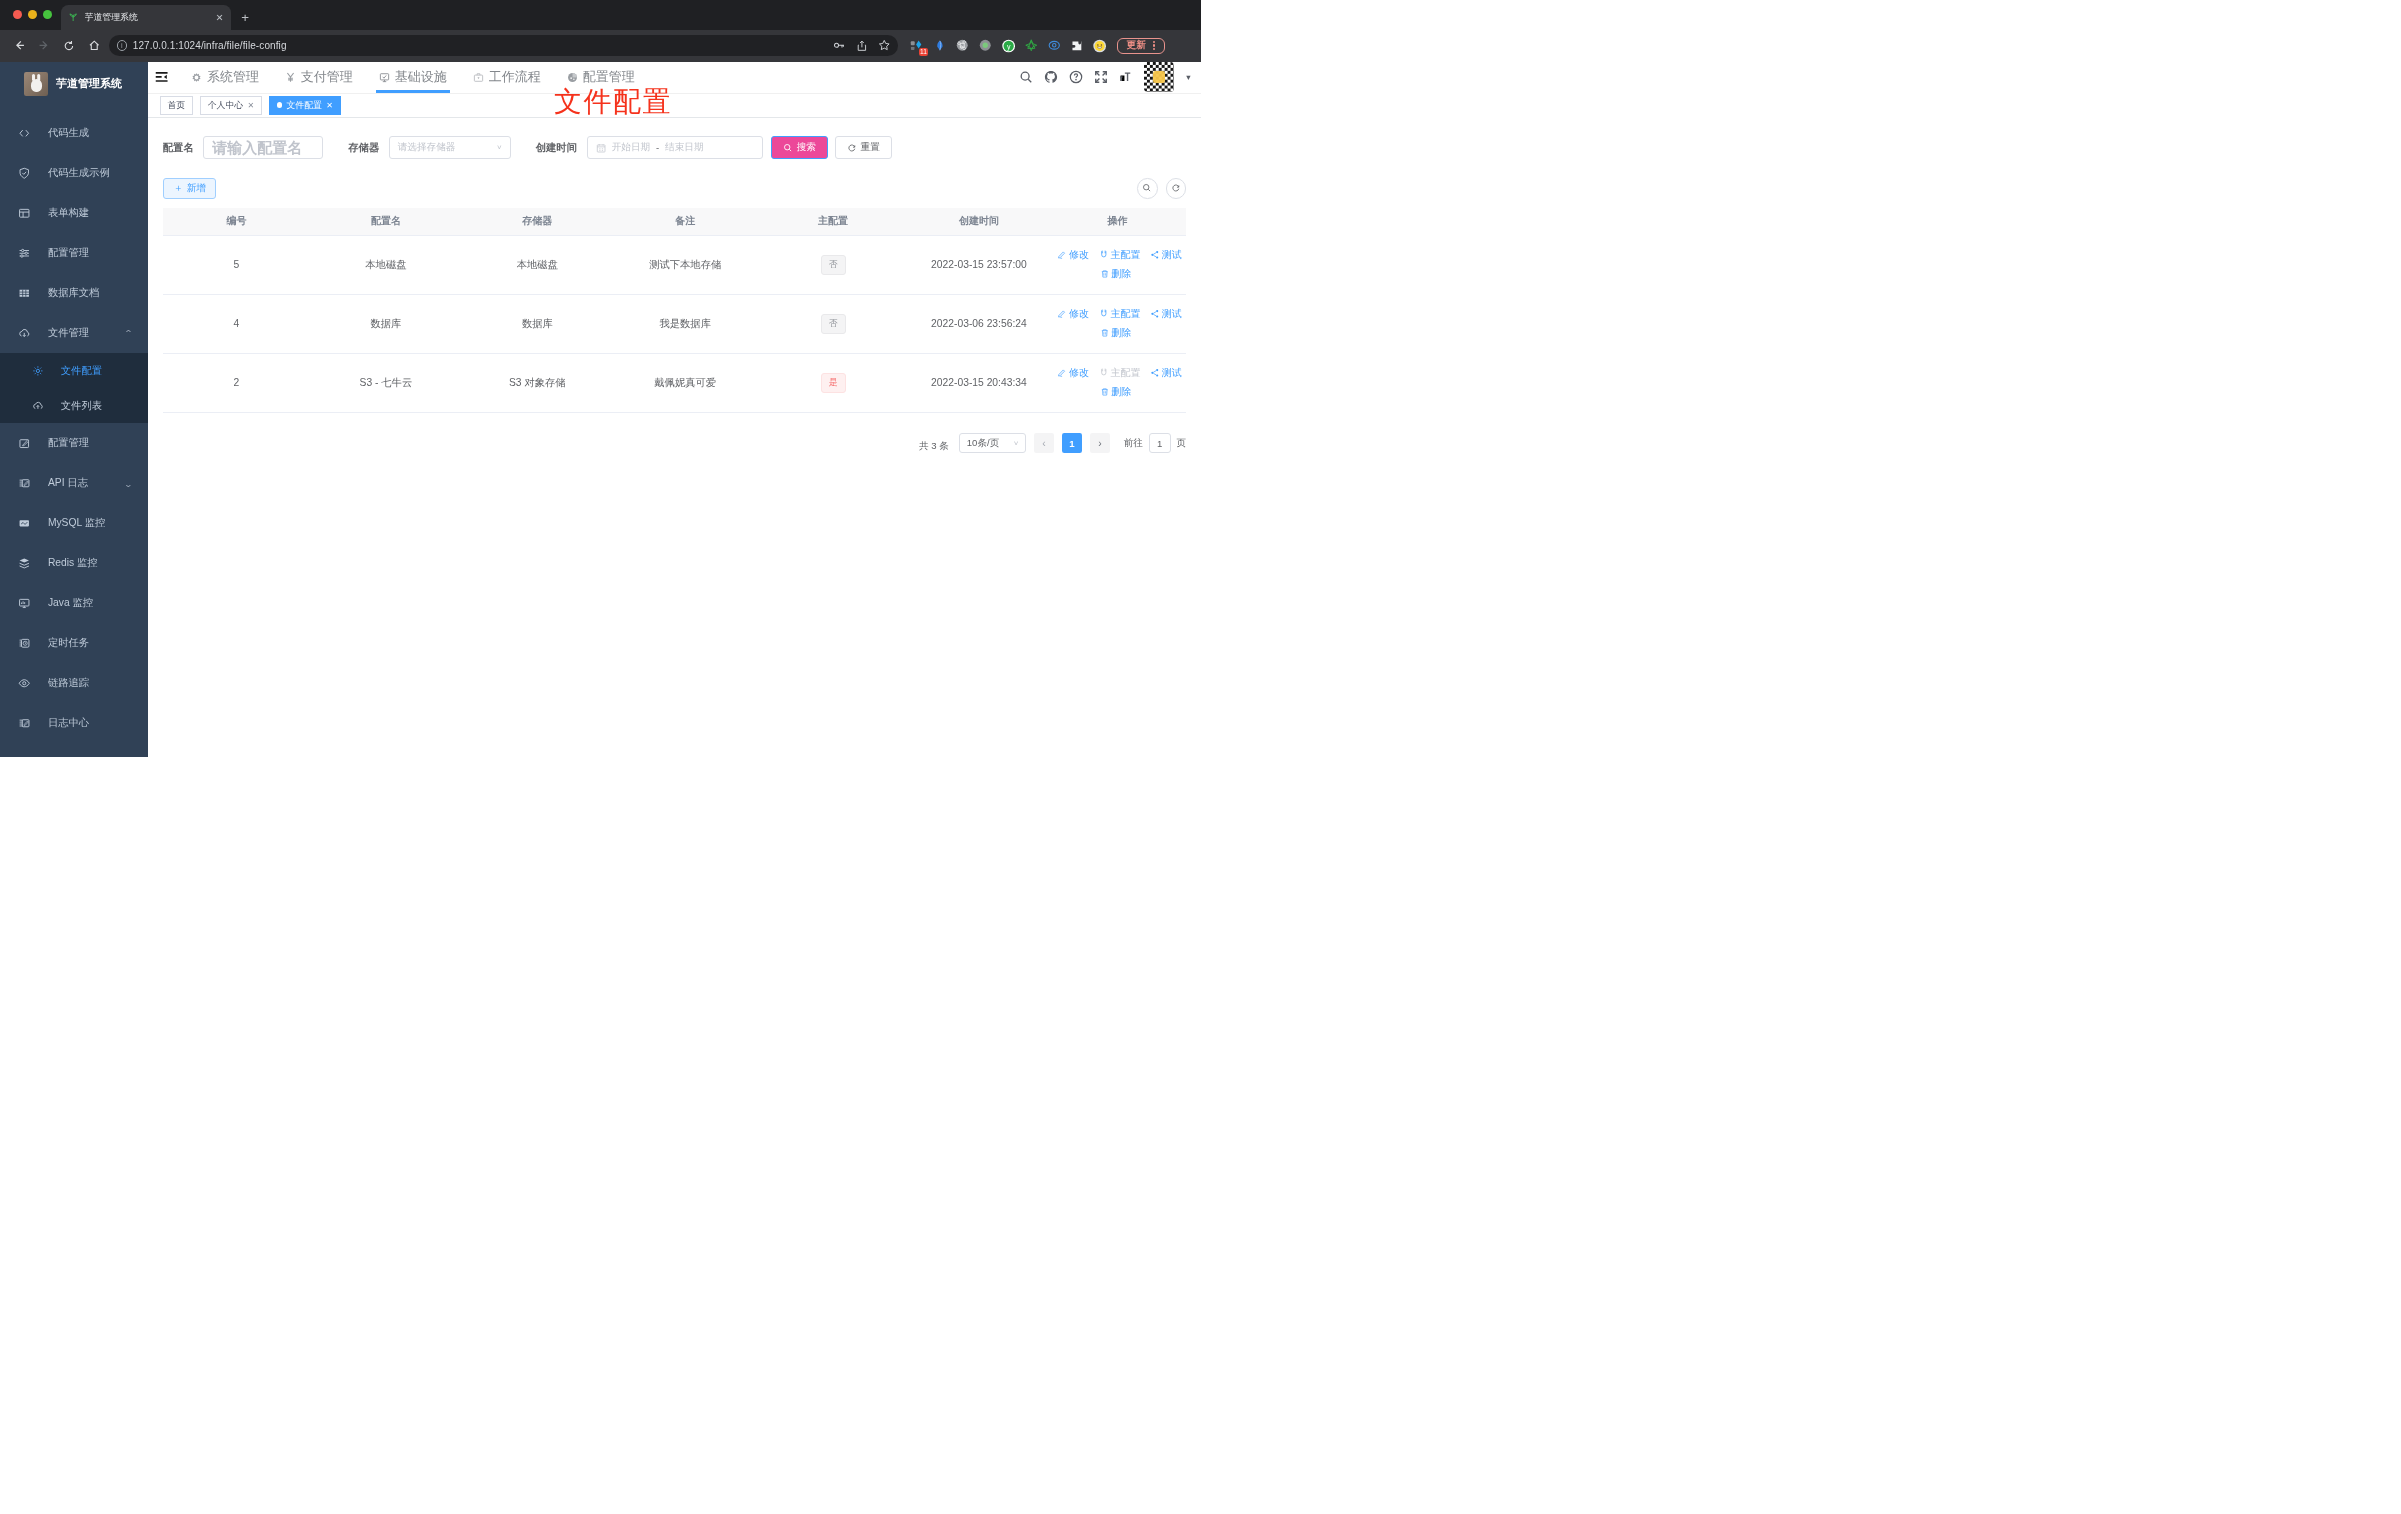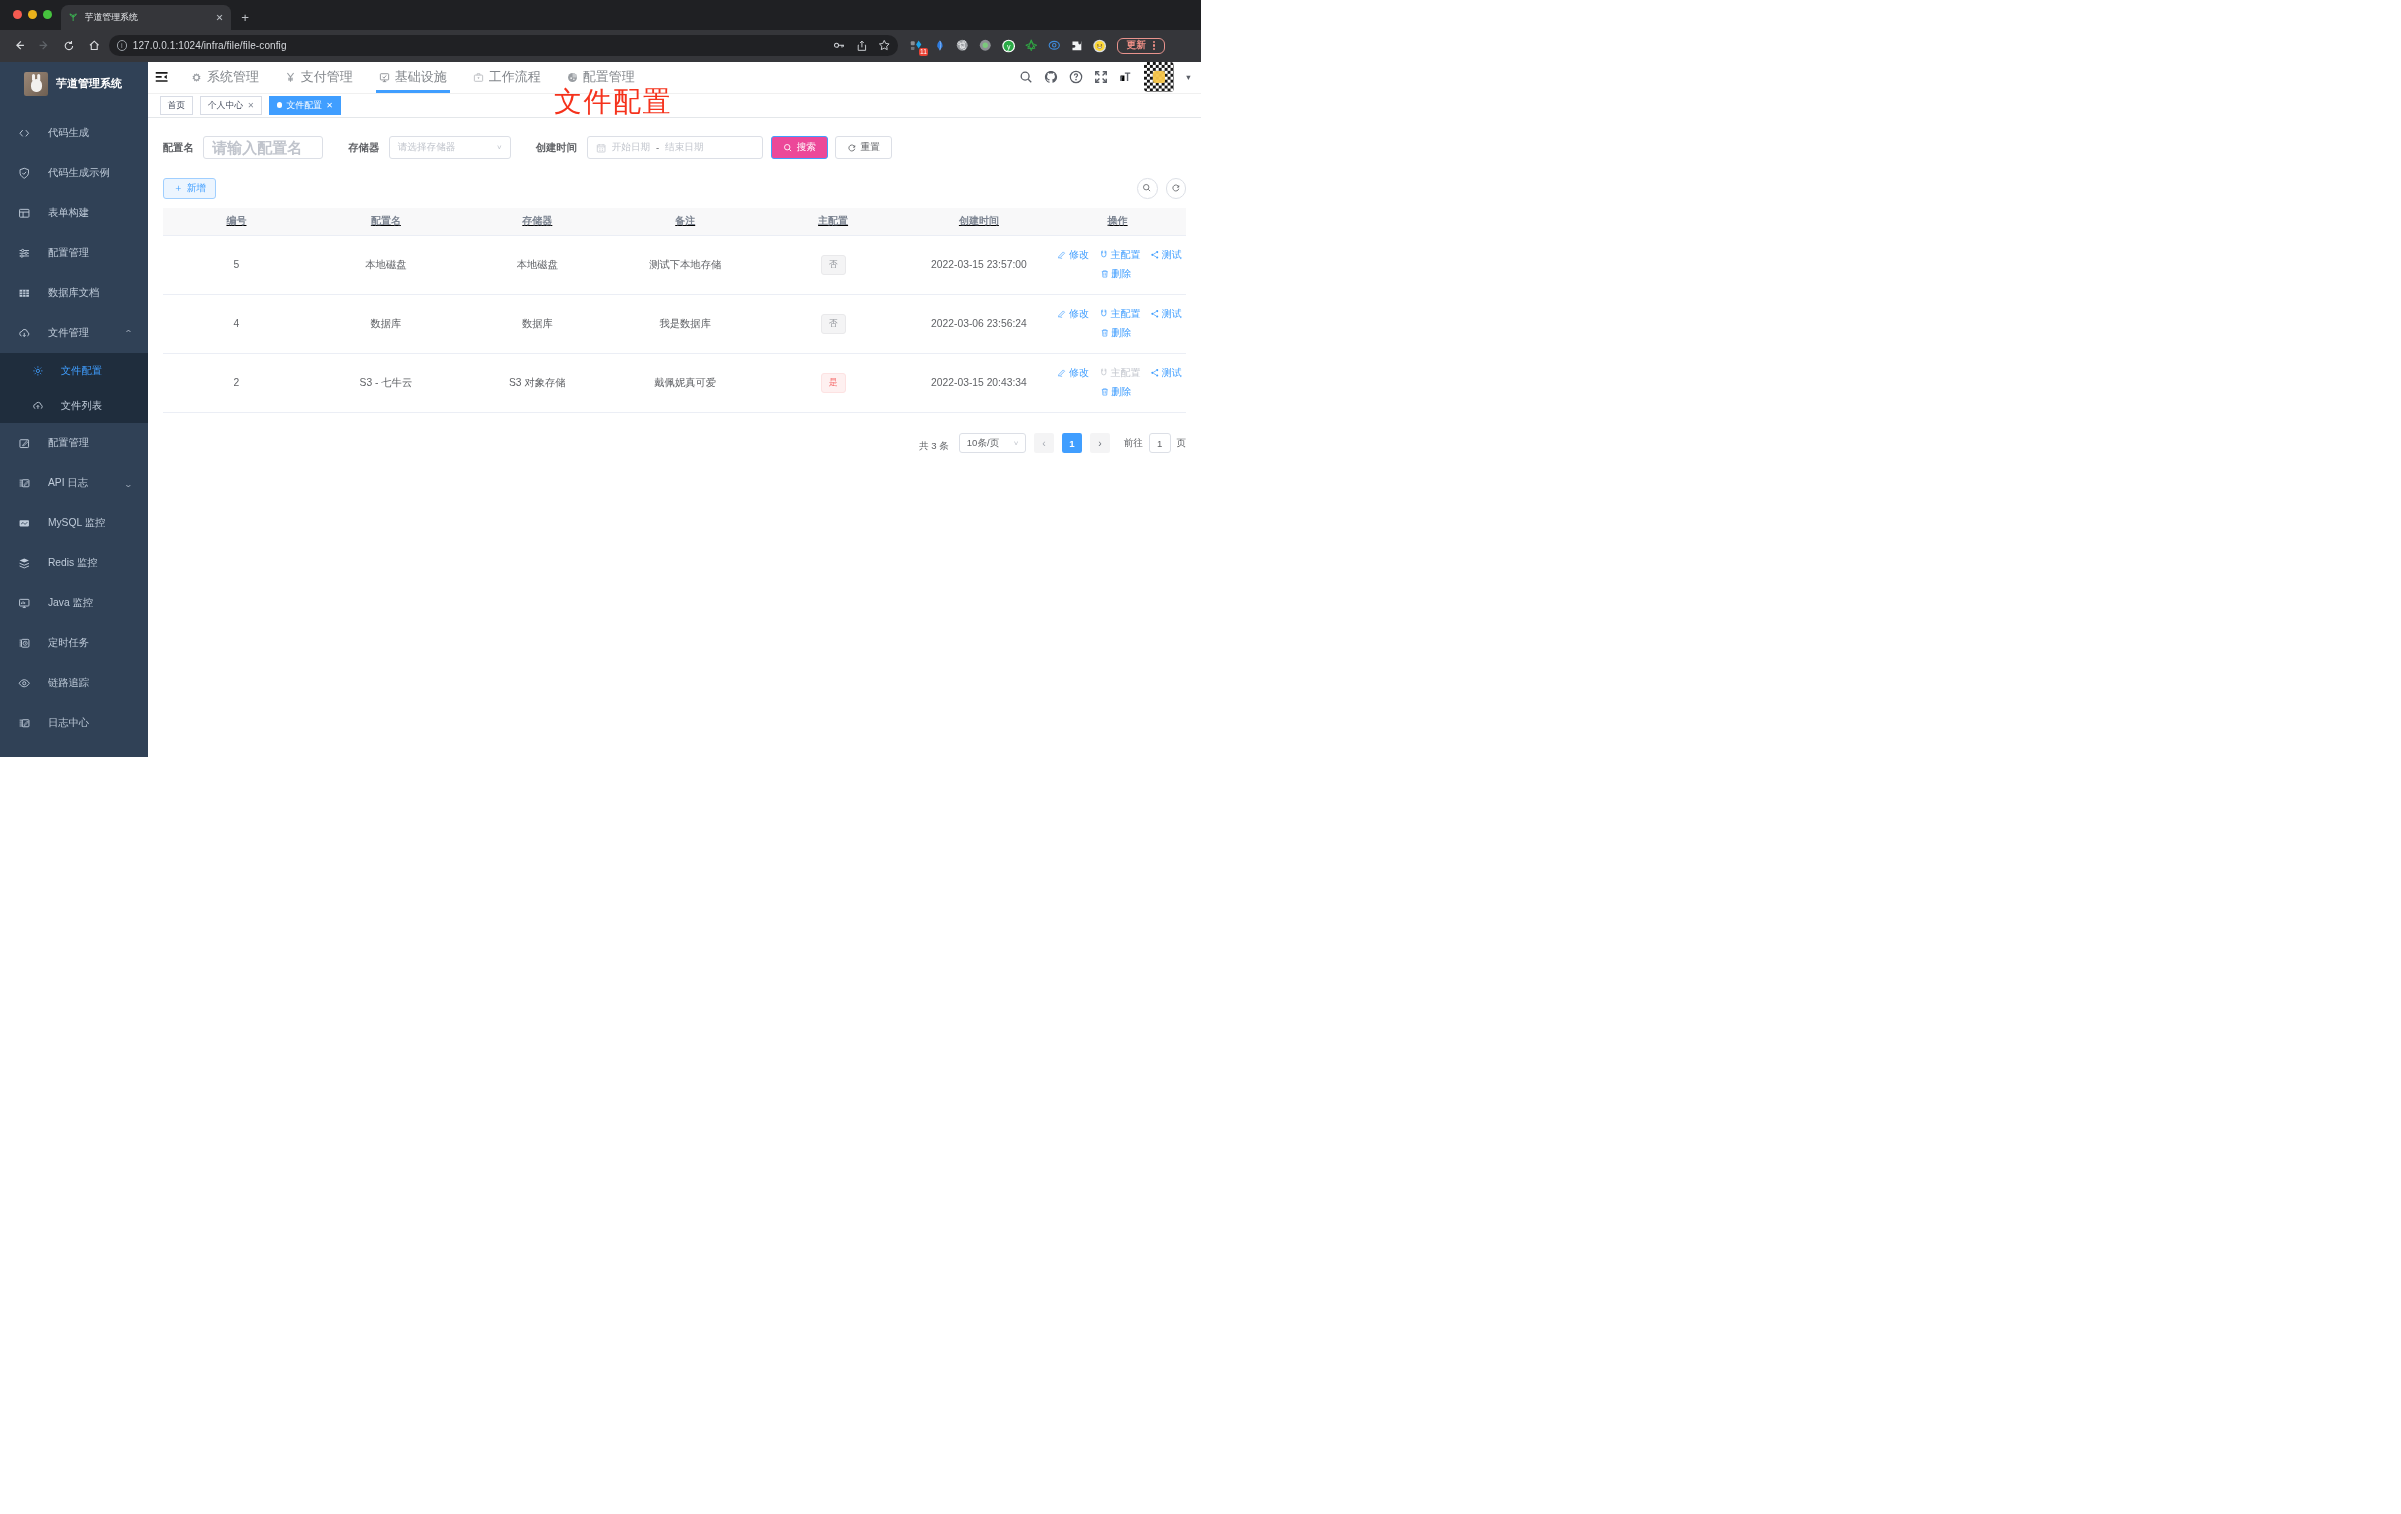--- a/index.html
+++ b/index.html
@@ -89,21 +89,21 @@
   .toolrow { display:flex; align-items:center; margin-top:18.4px; }
   .btn-add { height:20.7px; background:#ecf5ff; border:0.7px solid #a0cfff; color:#409eff; padding:0 9.6px; font-size:9.6px; }
   .roundbtns { margin-left:auto; display:flex; gap:8px; }
   .rbtn { width:20.7px; height:20.7px; border-radius:50%; border:0.7px solid #dcdfe6; background:#fff; display:flex; align-items:center; justify-content:center; color:#606266; cursor:pointer; }
   .rbtn svg { width:9.6px; height:9.6px; }
 
   
   table { width:100%; border-collapse:collapse; margin-top:9.6px; table-layout:fixed; }
   thead th { background:#f8f8f9; height:27px; font-size:10px; color:#7d8592; font-weight:bold; text-align:center; }
   tbody td { border-bottom:0.7px solid #ebeef5; text-align:center; font-size:10.3px; color:#606266; height:59px; vertical-align:middle; }
-  thead tr { border-bottom:0.7px solid #ebeef5;text-decoration:underline; }
+  thead tr { border-bottom:0.7px solid #ebeef5; }
   .el-tag { display:inline-flex; align-items:center; justify-content:center; width:25px; height:20px; border-radius:3px; font-size:8.9px; }
   .tag-info { background:#f4f4f5; border:0.7px solid #e9e9eb; color:#909399; }
   .tag-danger { background:#fef0f0; border:0.7px solid #fde2e2; color:#f56c6c; }
   .ops { display:flex; flex-direction:column; gap:5.2px; padding-right:4.4px; }
   .ops-line1 { display:flex; justify-content:flex-end; gap:9.6px; }
   .ops-line2 { display:flex; justify-content:center; }
   .alink { color:#409eff; font-size:10px; display:inline-flex; align-items:center; gap:2.2px; cursor:pointer; white-space:nowrap; }
   .alink svg { width:9.6px; height:9.6px; }
   .alink.disabled { color:#c0c4cc; cursor:not-allowed; }
 

